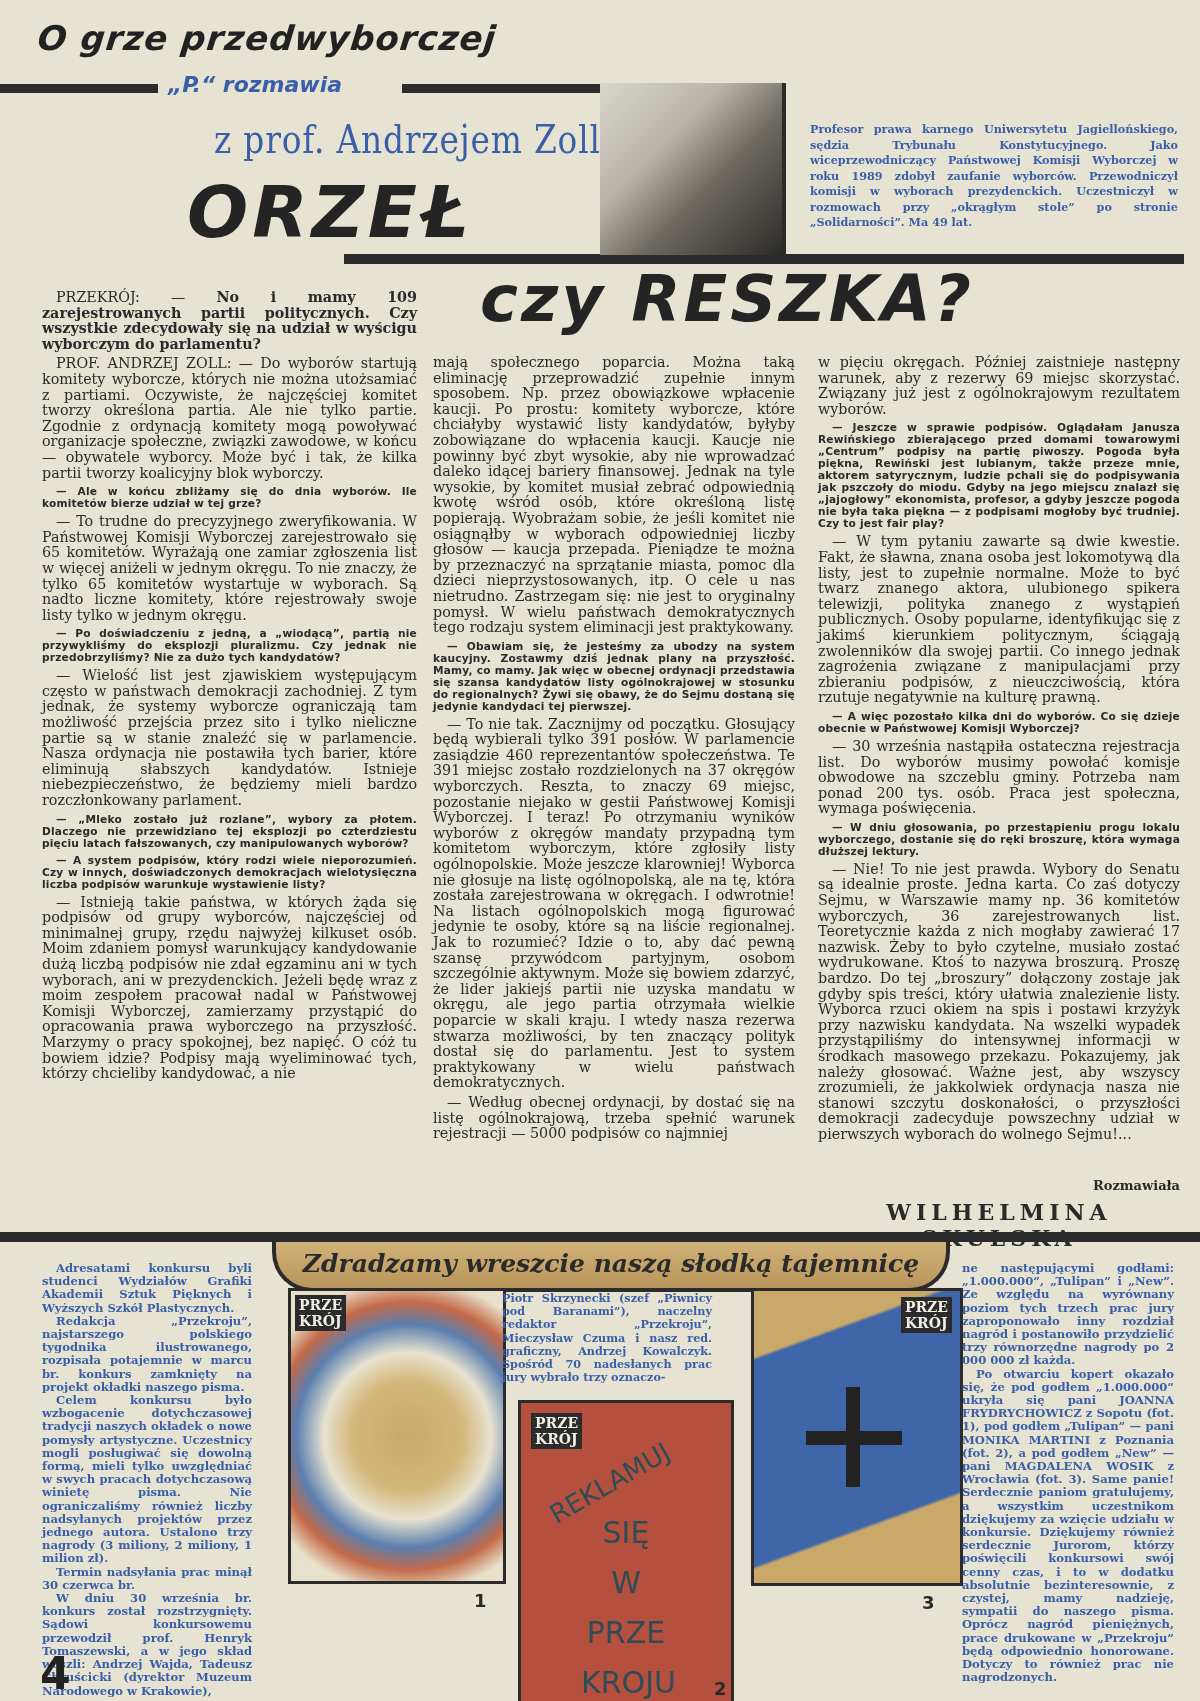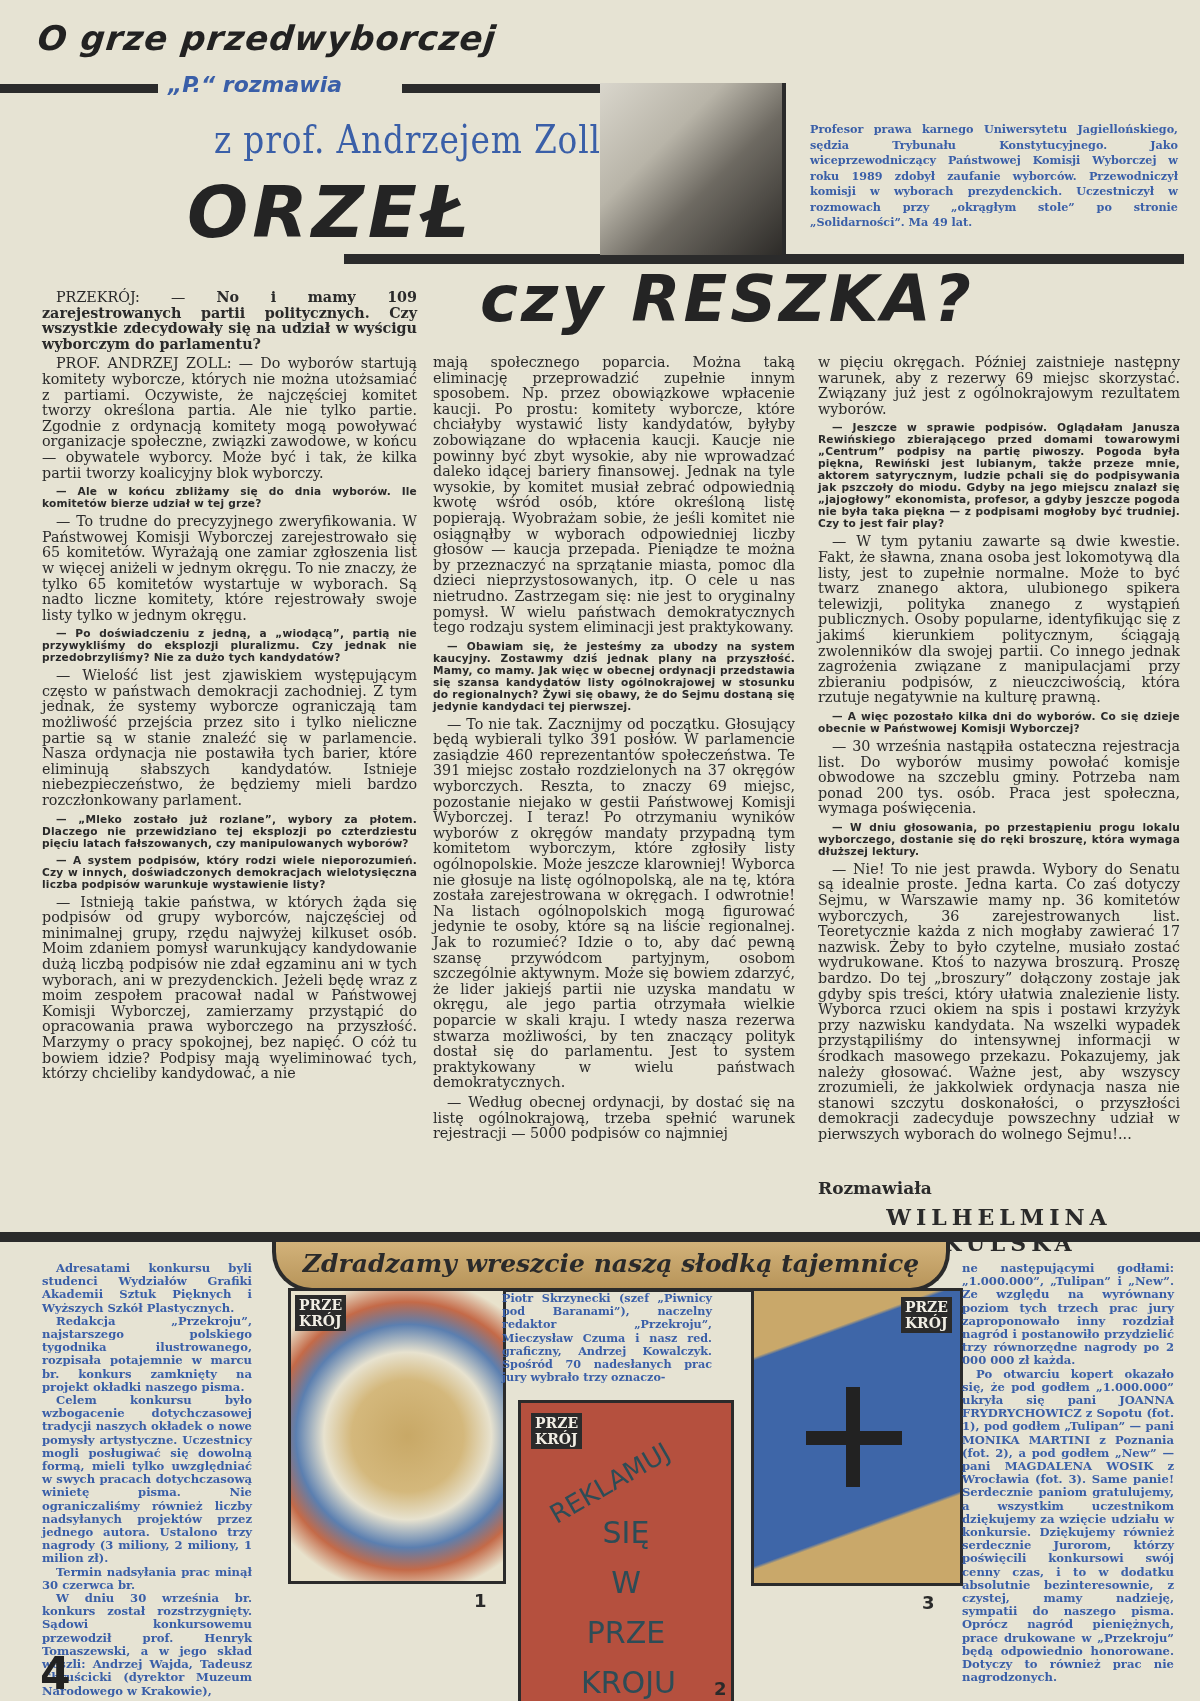--- a/index.html
+++ b/index.html
@@ -8,21 +8,21 @@
   .kicker{left:38px;top:18px;font-family:"DejaVu Sans",sans-serif;font-weight:900;font-style:italic;font-size:34px;letter-spacing:1px;color:#222;transform:skewX(-6deg);}
   .rule{background:#2b2b2b;height:9px;}
   .sub-blue{font-family:"DejaVu Sans",sans-serif;font-weight:900;font-style:italic;color:#3a5fa8;font-size:22px;}
   .zoll{left:214px;top:116px;font-family:"DejaVu Serif",serif;font-size:40px;color:#3a5fa8;transform:scaleX(0.82);transform-origin:left;letter-spacing:1px;}
   .big{font-family:"DejaVu Sans",sans-serif;font-weight:900;font-style:italic;color:#242424;letter-spacing:4px;}
   .photo{left:600px;top:83px;width:182px;height:172px;background:linear-gradient(135deg,#d9d6cc 0%,#b8b4a8 35%,#6e6a62 60%,#2d2b28 100%);border-right:4px solid #2b2b2b;}
   .bio{left:810px;top:122px;width:368px;font-family:"DejaVu Serif",serif;font-weight:bold;font-size:11.2px;line-height:15.5px;color:#3a5fa8;text-align:justify;}
   .col{position:absolute;font-size:14.3px;line-height:15.6px;text-align:justify;hyphens:manual;}
   .col p{margin:0 0 4px 0;text-indent:14px;}
   .col p.q{font-family:"DejaVu Sans",sans-serif;font-weight:bold;font-size:10.6px;line-height:12px;margin:2px 0 5px 0;letter-spacing:0.2px;}
-  .sig1{font-weight:bold;font-size:17px;text-align:left;margin-top:8px;}
+  .sig1{font-weight:bold;font-size:13px;text-align:right;margin-top:8px;}
   .sig2{font-weight:bold;font-size:22px;letter-spacing:5px;text-align:center;margin-top:6px;}
   .bottom-rule{left:0;top:1232px;width:1200px;height:10px;background:#2b2b2b;}
   .banner{left:272px;top:1242px;width:670px;height:46px;background:linear-gradient(#d2b27a,#b8955a);border:4px solid #2b2b2b;border-top:none;border-radius:0 0 40px 40px;}
   .banner span{display:block;text-align:center;font-family:"DejaVu Serif",serif;font-style:italic;font-weight:bold;font-size:25px;line-height:44px;color:#2a2a2a;}
   .blue-col{position:absolute;font-family:"DejaVu Serif",serif;font-weight:bold;color:#3a5fa8;font-size:11.6px;line-height:13.2px;text-align:justify;}
   .blue-col p{margin:0;text-indent:14px;}
   .cover{position:absolute;border:3px solid #2b2b2b;margin-left:16px;}
   .logo{position:absolute;font-family:"DejaVu Serif",serif;font-weight:bold;font-size:14px;line-height:16px;color:#f1eee4;background:#2b2b2b;padding:2px 4px;}
   .num{position:absolute;font-family:"DejaVu Sans",sans-serif;font-weight:bold;font-size:18px;color:#2a2a2a;}
   .pageno{left:40px;top:1648px;font-family:"DejaVu Sans",sans-serif;font-weight:bold;font-size:44px;color:#222;}

